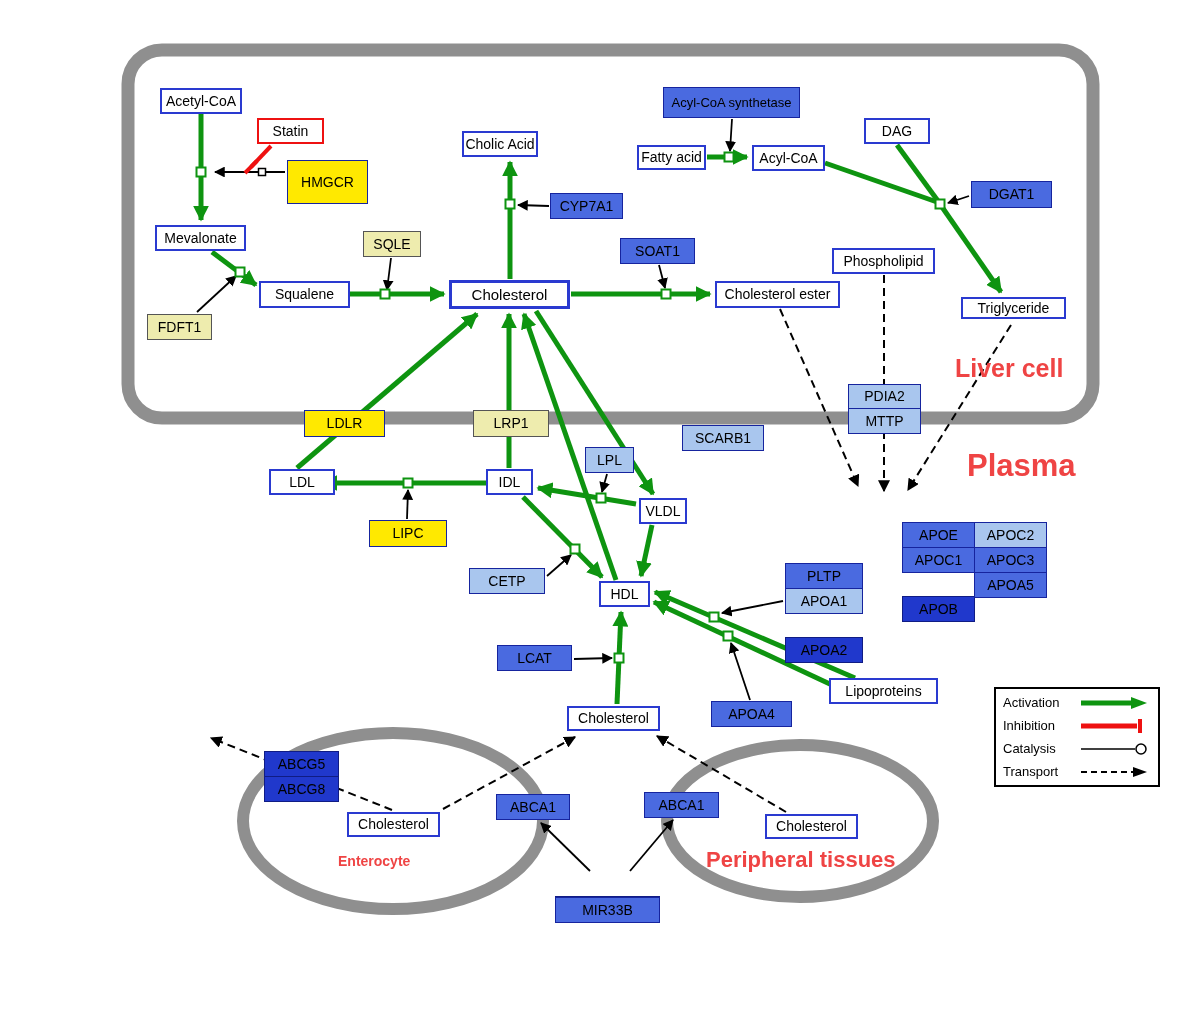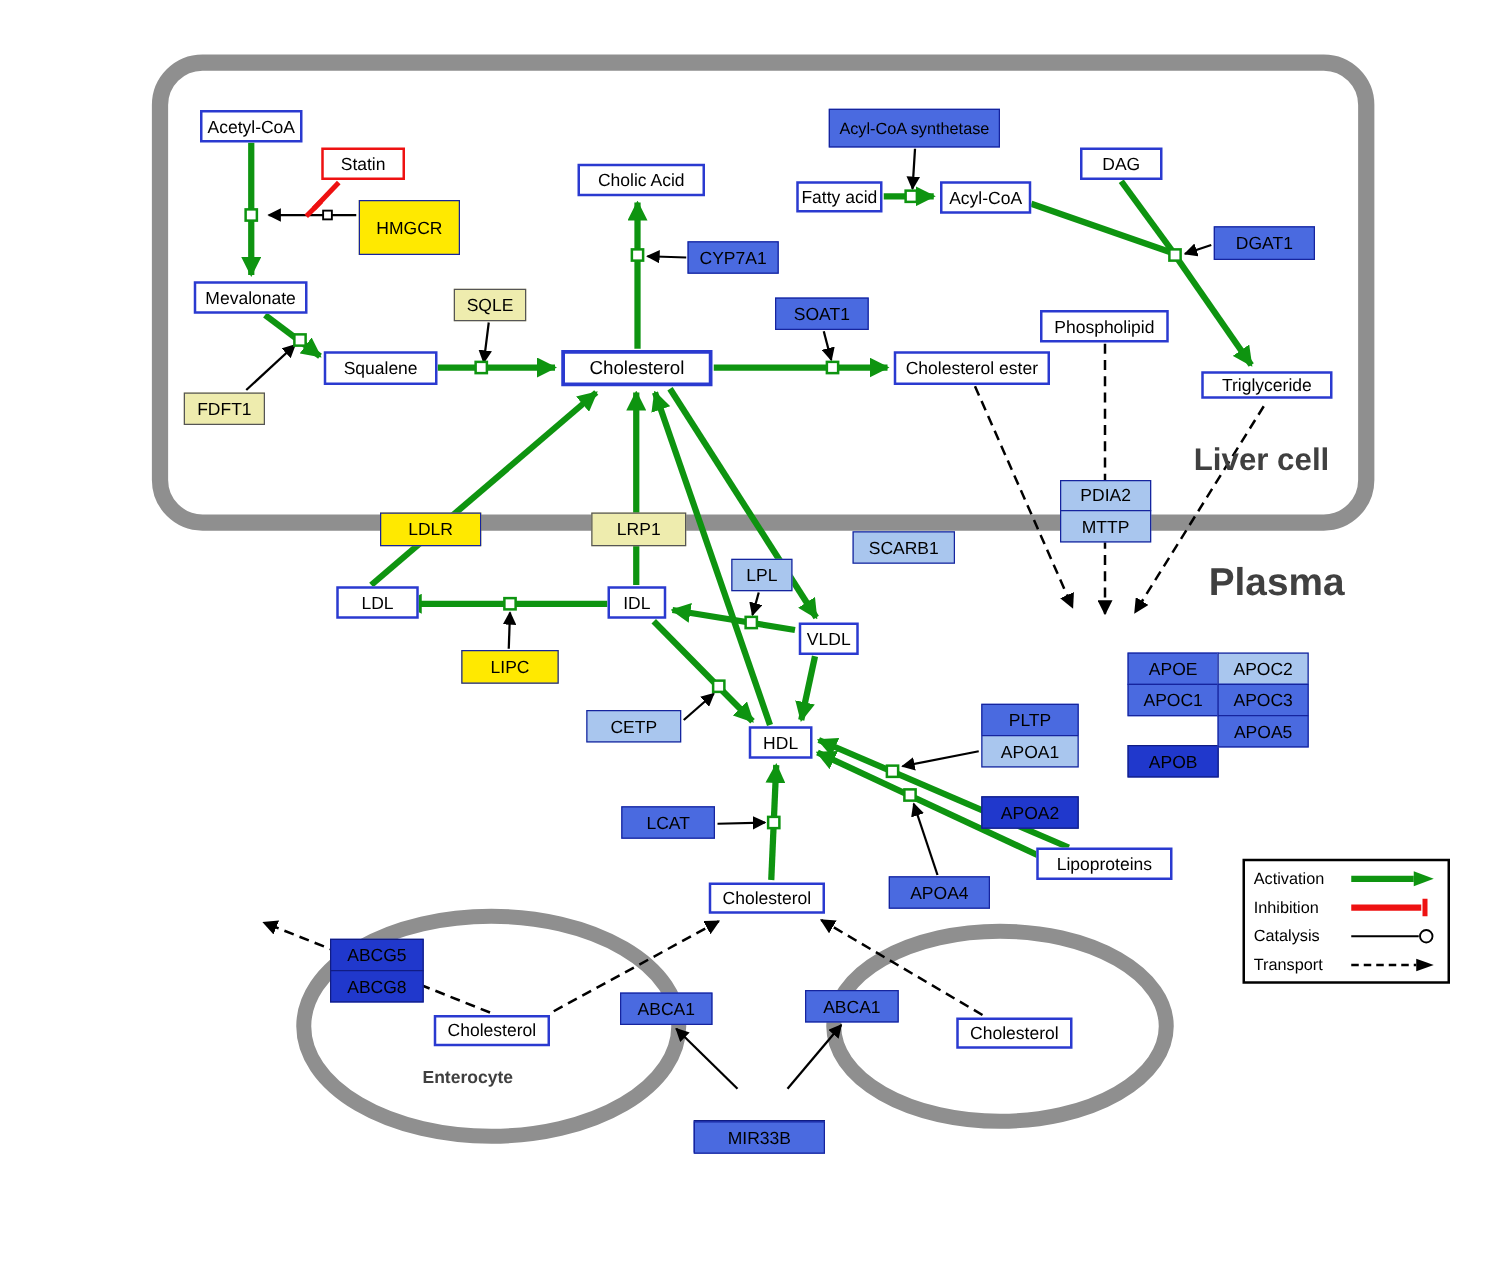--- a/index.html
+++ b/index.html
@@ -22,21 +22,21 @@
   .met       { border:2px solid var(--c-met,#2a3ad0); background:#fff; }
   .met-strong{ border:3px solid var(--c-met,#2a3ad0); background:#fff; font-size:15px; }
   .statin    { border:2px solid var(--c-red,#ee1111); background:#fff; }
   .gene-b  { background:var(--c-blue,#4a6ae0);  border:1.5px solid #16249e; }
   .gene-lb { background:var(--c-lblue,#a9c6ee); border:1.5px solid #16249e; }
   .gene-db { background:var(--c-dblue,#2038cc); border:1.5px solid #101c84;margin-top:24px; }
   .gene-y  { background:var(--c-yellow,#ffe900); border:1.5px solid #16249e; }
   .gene-py { background:var(--c-pyellow,#eeecae); border:1.5px solid #555; }
   .wrap2 { white-space:normal; font-size:13px; }
 
-  .comp-label { position:absolute; font-weight:bold; color:#404040; }
+  .comp-label { position:absolute; font-weight:bold; color:#ef4444; }
 
   .legend { position:absolute; left:994px; top:687px; width:166px; height:100px;
             border:2px solid #000; background:#fff; box-sizing:border-box; padding-top:2px; }
   .legend-row { display:flex; align-items:center; justify-content:space-between;
                 height:23px; padding:0 7px; font-size:13px; }
   .lg-act { stroke:var(--c-act,#0e9410); stroke-width:5; }
   .lg-inh { stroke:var(--c-red,#ee1111); }
   .lg-fill-act { fill:var(--c-act,#0e9410); }
 </style>
 </head>
@@ -137,21 +137,21 @@
   </svg>
 
   <div class="node met" style="left:160px;top:88px;width:82px;height:26px">Acetyl-CoA</div>
   <div class="node statin" style="left:257px;top:118px;width:67px;height:26px">Statin</div>
   <div class="node gene-y" style="left:287px;top:160px;width:81px;height:44px">HMGCR</div>
   <div class="node met" style="left:155px;top:225px;width:91px;height:26px">Mevalonate</div>
   <div class="node gene-py" style="left:363px;top:231px;width:58px;height:26px">SQLE</div>
   <div class="node gene-py" style="left:147px;top:314px;width:65px;height:26px">FDFT1</div>
   <div class="node met" style="left:259px;top:281px;width:91px;height:27px">Squalene</div>
   <div class="node met-strong" style="left:449px;top:280px;width:121px;height:29px">Cholesterol</div>
-  <div class="node met" style="left:462px;top:131px;width:102px;height:26px">Cholic Acid</div>
+  <div class="node met" style="left:462px;top:131px;width:76px;height:26px">Cholic Acid</div>
   <div class="node gene-b" style="left:550px;top:193px;width:73px;height:26px">CYP7A1</div>
   <div class="node gene-b" style="left:620px;top:238px;width:75px;height:26px">SOAT1</div>
   <div class="node met" style="left:715px;top:281px;width:125px;height:27px">Cholesterol ester</div>
   <div class="node gene-b wrap2" style="left:663px;top:87px;width:137px;height:31px">Acyl-CoA synthetase</div>
   <div class="node met" style="left:637px;top:145px;width:69px;height:25px">Fatty acid</div>
   <div class="node met" style="left:752px;top:145px;width:73px;height:26px">Acyl-CoA</div>
   <div class="node met" style="left:864px;top:118px;width:66px;height:26px">DAG</div>
   <div class="node gene-b" style="left:971px;top:181px;width:81px;height:27px">DGAT1</div>
   <div class="node met" style="left:832px;top:248px;width:103px;height:26px">Phospholipid</div>
   <div class="node met" style="left:961px;top:297px;width:105px;height:22px">Triglyceride</div>
@@ -185,20 +185,21 @@
   <div class="node met" style="left:347px;top:812px;width:93px;height:25px">Cholesterol</div>
   <div class="node gene-b" style="left:496px;top:794px;width:74px;height:26px">ABCA1</div>
   <div class="node gene-b" style="left:644px;top:792px;width:75px;height:26px">ABCA1</div>
   <div class="node met" style="left:765px;top:814px;width:93px;height:25px">Cholesterol</div>
   <div class="node gene-db" style="left:555px;top:872px;width:105px;height:26px">MIR33A</div>
   <div class="node gene-b" style="left:555px;top:897px;width:105px;height:26px">MIR33B</div>
 
   <div class="comp-label" style="left:955px;top:354px;font-size:25px">Liver cell</div>
   <div class="comp-label" style="left:967px;top:448px;font-size:31px">Plasma</div>
   <div class="comp-label" style="left:338px;top:853px;font-size:14px">Enterocyte</div>
+  <div class="comp-label" style="left:706px;top:847px;font-size:22px">Peripheral tissues</div>
 
   <div class="legend">
     <div class="legend-row">
       <span>Activation</span>
       <svg width="72" height="18">
         <line class="lg-act" x1="2" y1="9" x2="52" y2="9"></line>
         <path class="lg-fill-act" d="M52,3 L68,9 L52,15 z"></path>
       </svg>
     </div>
     <div class="legend-row">

